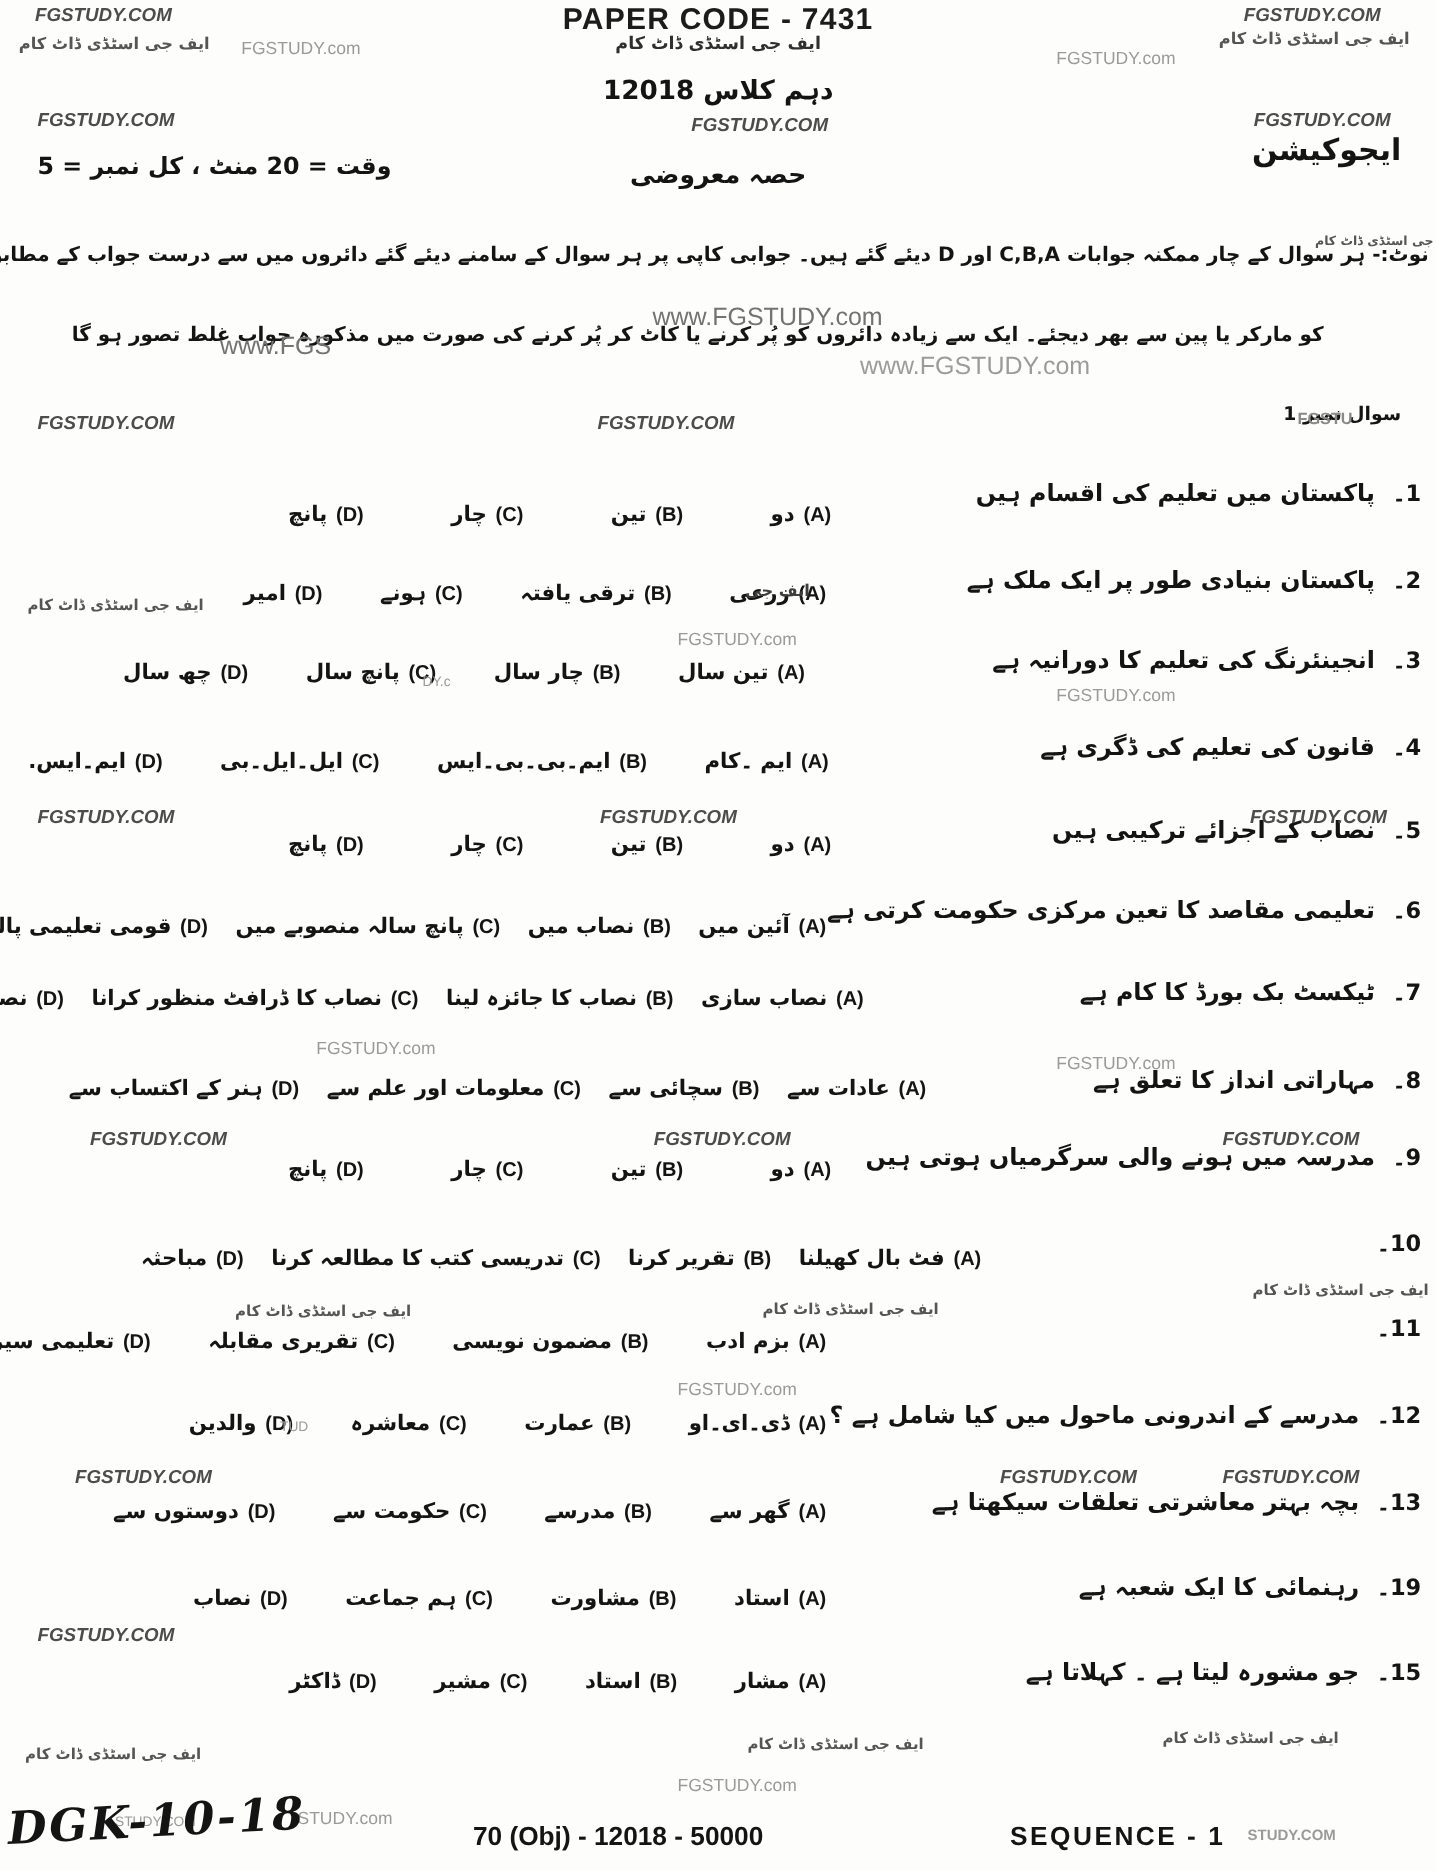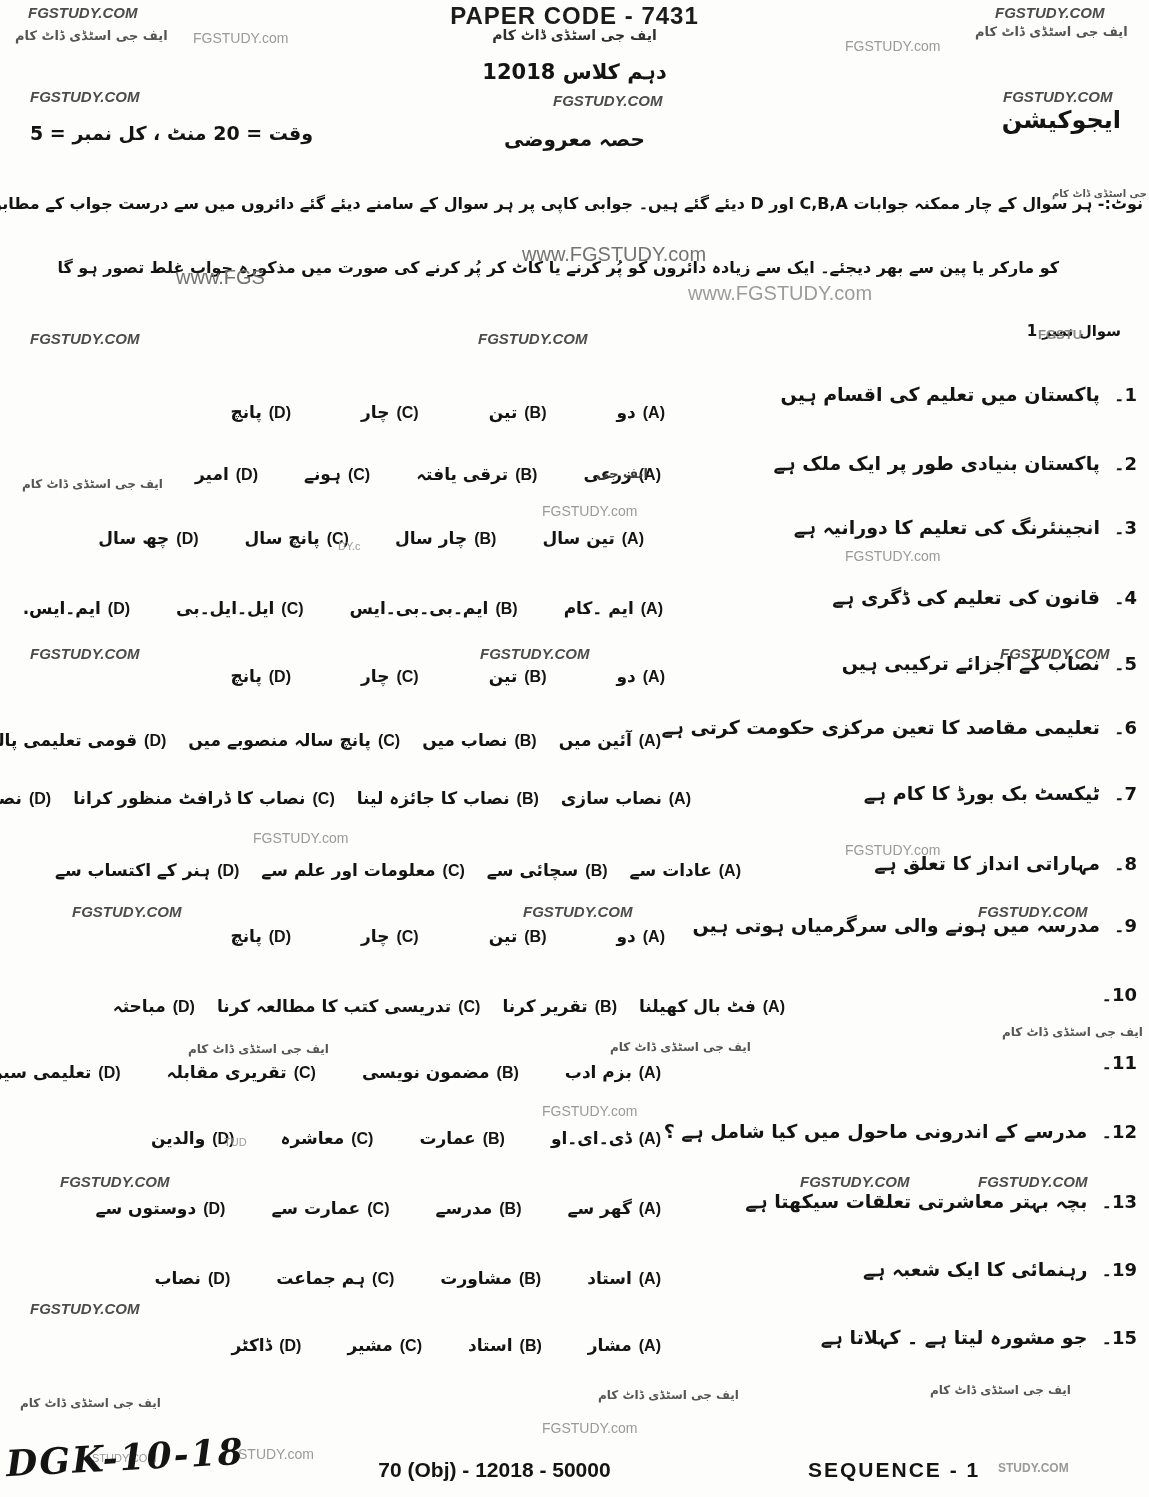--- a/index.html
+++ b/index.html
@@ -348,21 +348,21 @@
   <span class="opt">
       <span class="lbl">(A)</span>
       <span>گھر سے</span>
     </span>
   <span class="opt">
       <span class="lbl">(B)</span>
       <span>مدرسے</span>
     </span>
   <span class="opt">
       <span class="lbl">(C)</span>
-      <span>عمارت سے</span>
+      <span>حکومت سے</span>
     </span>
   <span class="opt">
       <span class="lbl">(D)</span>
       <span>دوستوں سے</span>
     </span>
 </div>
 <div class="opts g-md" style="top:1268px;right:488px">
   <span class="opt">
       <span class="lbl">(A)</span>
       <span>استاد</span>

